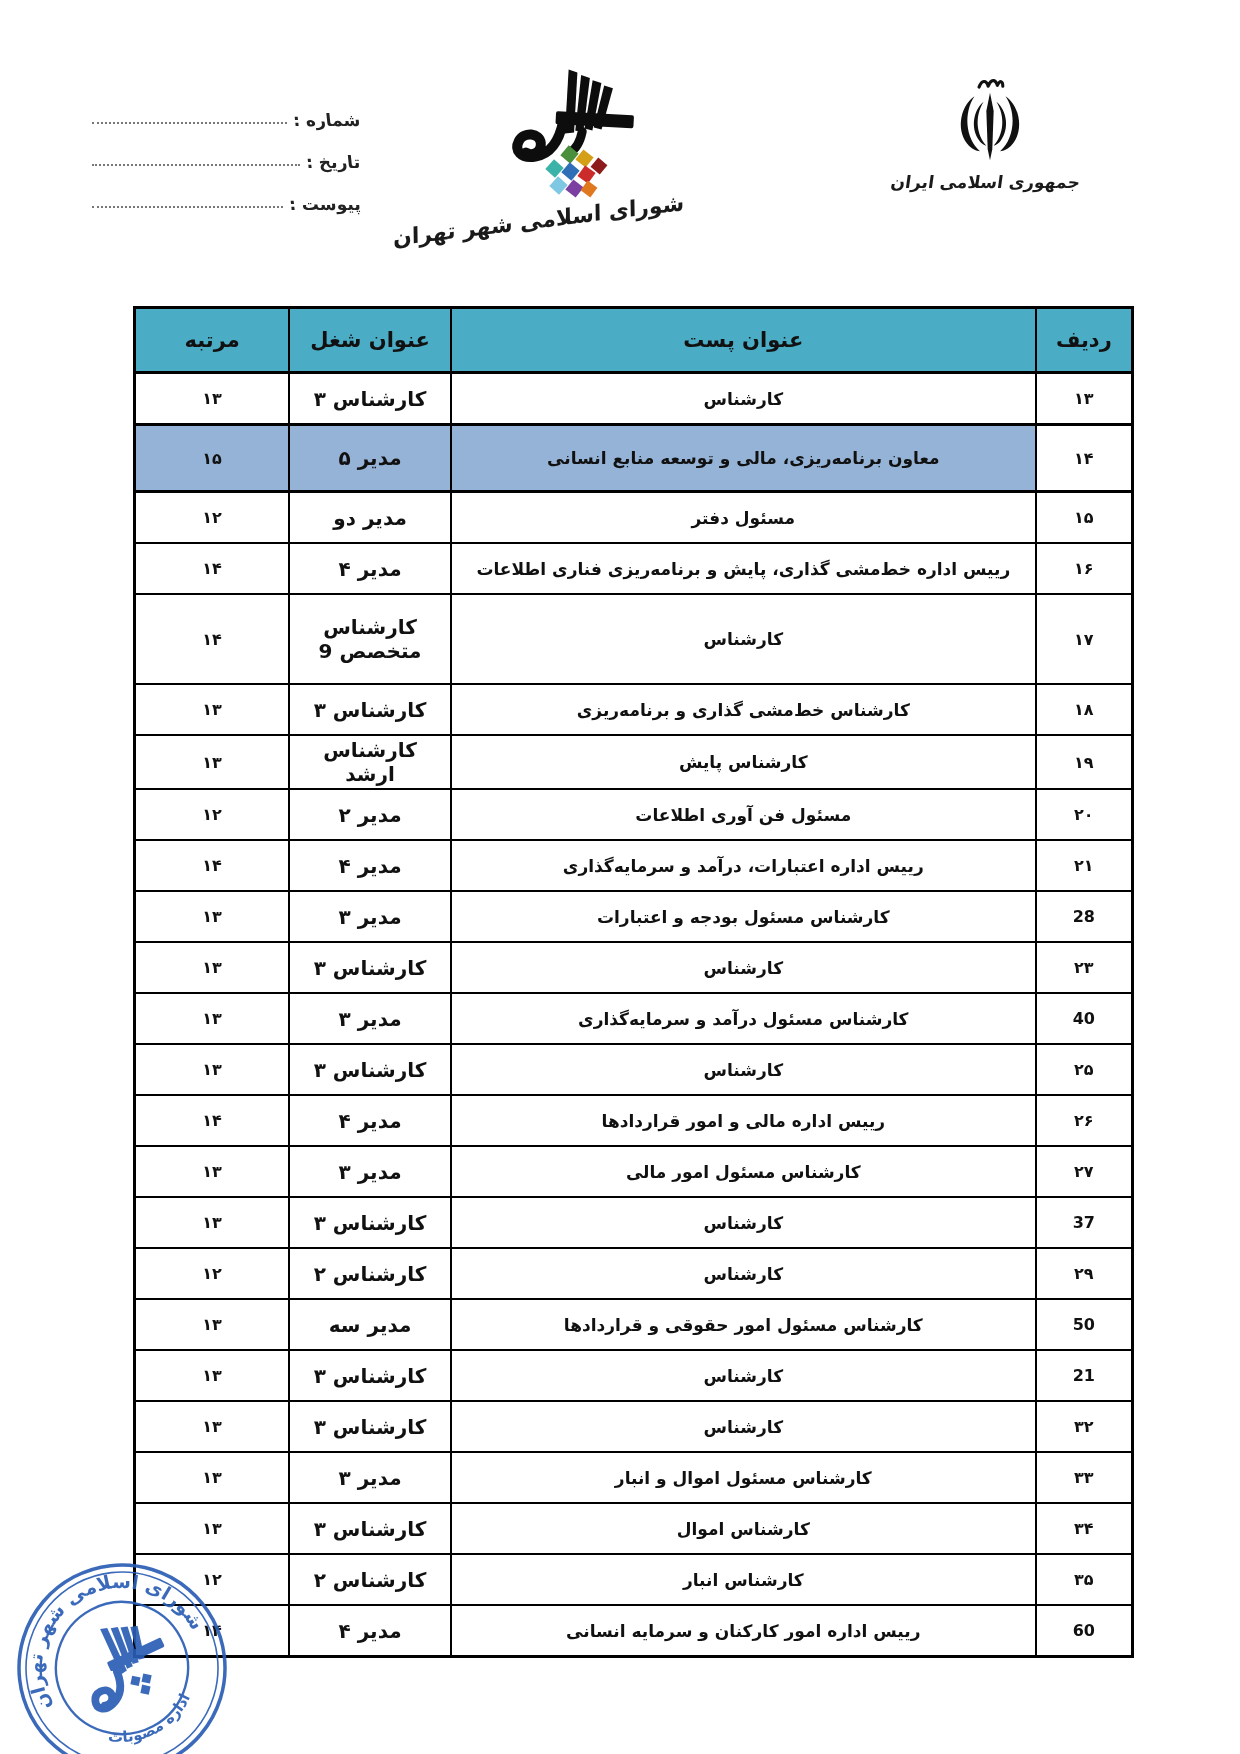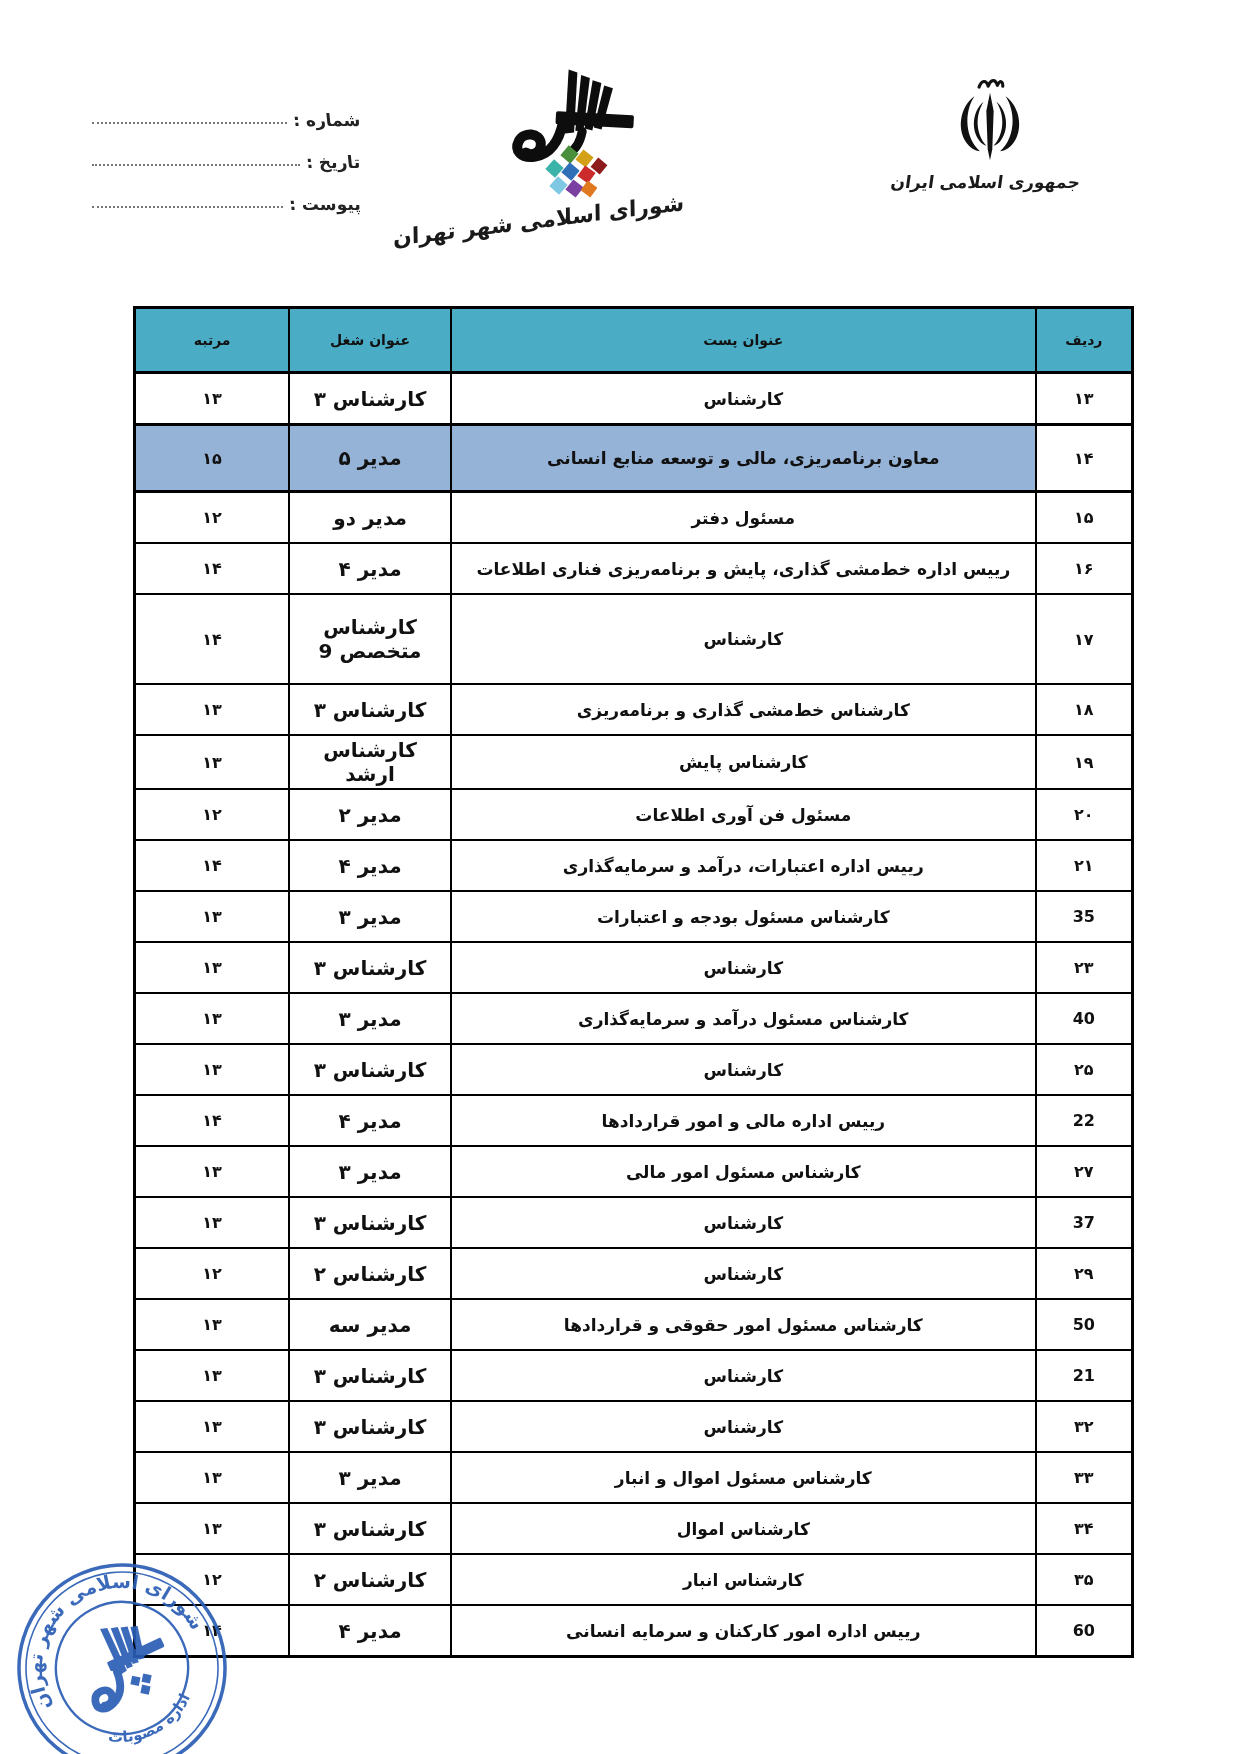--- a/index.html
+++ b/index.html
@@ -70,21 +70,21 @@
   .roster th,.roster td{
     border:2px solid #000;
     text-align:center;vertical-align:middle;
     font-weight:bold;
     padding:2px 6px;
     overflow:hidden;
   }
   .roster{border:3px solid #000;}
   .roster thead th{
     background:#4BACC6;
-    font-size:14px;height:58px;
+    font-size:21px;height:58px;
     border-bottom:3px solid #000;
   }
   .roster td{font-size:17px;height:45px;}
   .roster td.cell-radif{font-size:16px;}
   .roster td.cell-rank{font-size:16px;}
   .roster td.cell-job{font-size:20px;}
   .roster tbody tr:nth-child(2) td{height:60px;border-top:3px solid #000;border-bottom:3px solid #000;}
   .roster tbody tr:nth-child(5) td{height:84px;}
   .roster tbody tr.highlight td.cell-post,
   .roster tbody tr.highlight td.cell-job,
@@ -226,21 +226,21 @@
           <td class="cell-job">مدیر ۲</td>
           <td class="cell-rank">۱۲</td>
         </tr>
         <tr>
           <td class="cell-radif">۲۱</td>
           <td class="cell-post">رییس اداره اعتبارات، درآمد و سرمایه‌گذاری</td>
           <td class="cell-job">مدیر ۴</td>
           <td class="cell-rank">۱۴</td>
         </tr>
         <tr>
-          <td class="cell-radif">35</td>
+          <td class="cell-radif">28</td>
           <td class="cell-post">کارشناس مسئول بودجه و اعتبارات</td>
           <td class="cell-job">مدیر ۳</td>
           <td class="cell-rank">۱۳</td>
         </tr>
         <tr>
           <td class="cell-radif">۲۳</td>
           <td class="cell-post">کارشناس</td>
           <td class="cell-job">کارشناس ۳</td>
           <td class="cell-rank">۱۳</td>
         </tr>
@@ -250,21 +250,21 @@
           <td class="cell-job">مدیر ۳</td>
           <td class="cell-rank">۱۳</td>
         </tr>
         <tr>
           <td class="cell-radif">۲۵</td>
           <td class="cell-post">کارشناس</td>
           <td class="cell-job">کارشناس ۳</td>
           <td class="cell-rank">۱۳</td>
         </tr>
         <tr>
-          <td class="cell-radif">22</td>
+          <td class="cell-radif">۲۶</td>
           <td class="cell-post">رییس اداره مالی و امور قراردادها</td>
           <td class="cell-job">مدیر ۴</td>
           <td class="cell-rank">۱۴</td>
         </tr>
         <tr>
           <td class="cell-radif">۲۷</td>
           <td class="cell-post">کارشناس مسئول امور مالی</td>
           <td class="cell-job">مدیر ۳</td>
           <td class="cell-rank">۱۳</td>
         </tr>

